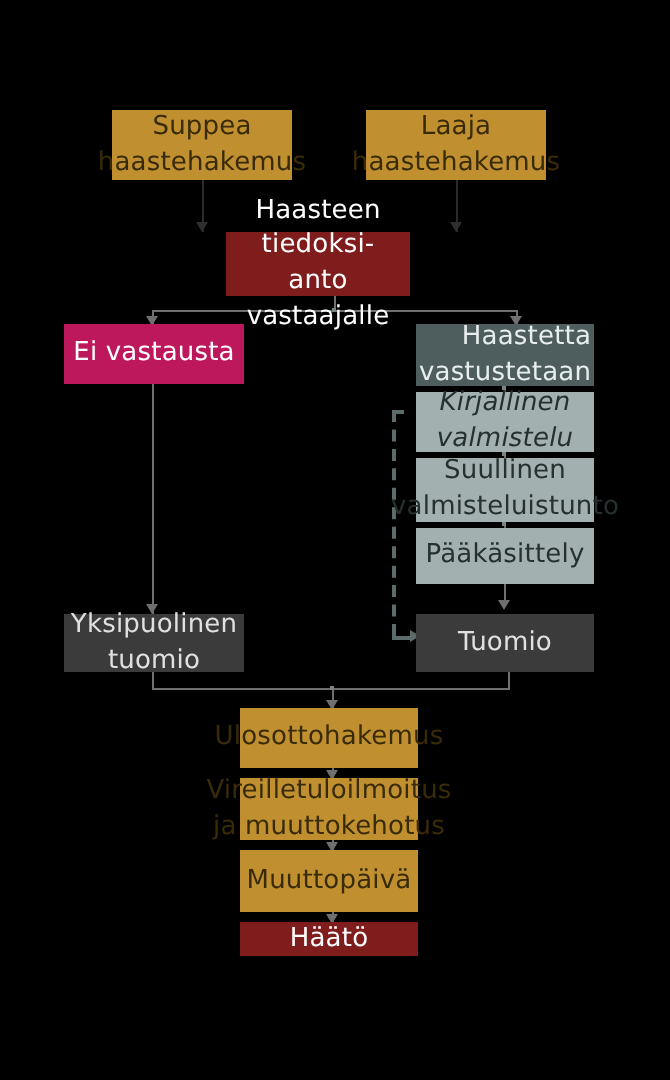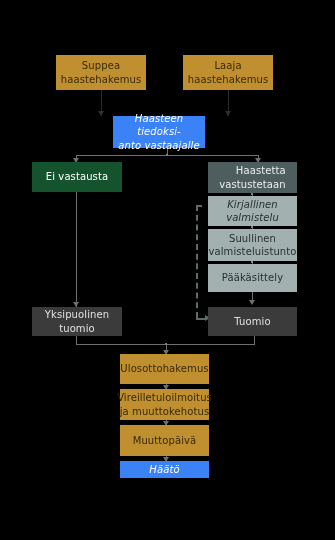--- a/index.html
+++ b/index.html
@@ -13,29 +13,29 @@
     position: relative;
     width: 335px; height: 540px;
     background: #000000;
   }
   .node {
     position: absolute;
     display: flex;
     align-items: center;
     justify-content: center;
     text-align: center;
-    font-size: 10px;
+    font-size: 13px;
     line-height: 1.35;
     letter-spacing: 0.1px;
     padding: 2px 4px;
     white-space: pre-line;
   }
   .n-gold   { background: #bf8f30; color: #3a2b08; }
-  .n-magenta{ background: #3b82f6; color: #ffffff; font-style: italic; }
-  .n-blue   { background: #14532d; color: #ffffff; }
+  .n-magenta{ background: #7f1d1d; color: #ffffff; }
+  .n-blue   { background: #be185d; color: #ffffff; }
   .n-slate  { background: #4e5e5e; color: #e8eeee; text-align: right; }
   .n-grey   { background: #a3b0b0; color: #26302f; }
   .n-dark   { background: #3b3b3b; color: #e0e0e0; }
 
   .line { position: absolute; background: #6f6f6f; }
   .line-v { width: 1px; }
   .line-h { height: 1px; }
   .line-dark { background: #2b2b2b; }
 
   .arrow-down {

